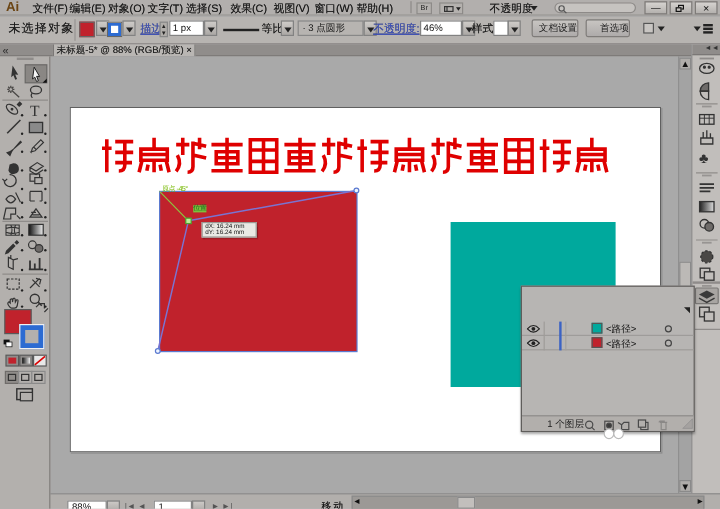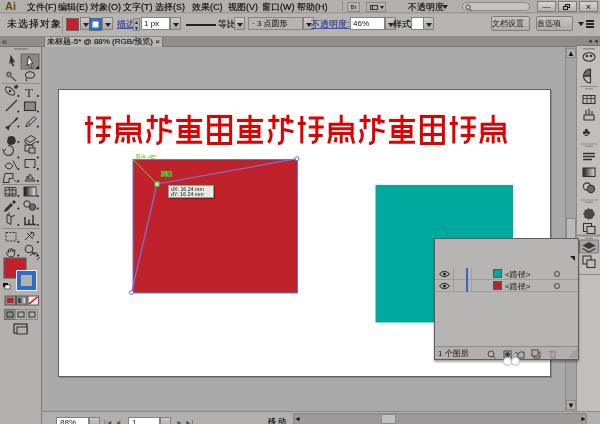--- a/index.html
+++ b/index.html
@@ -9,21 +9,21 @@
 .mtxt{position:absolute;top:1px;font-size:9px;color:#1b1b1b;text-shadow:0 0 .5px rgba(0,0,0,.65);}
 #ailogo{position:absolute;left:5px;top:0px;font-size:11px;font-weight:bold;color:#6b4514;}
 .winbtn{position:absolute;top:1px;width:19px;height:11px;background:linear-gradient(#d6d3d0,#b4b1ae);border:1px solid #7e7b78;text-align:center;font-size:8px;line-height:9px;color:#111;}
 #searchbox{position:absolute;left:462px;top:2px;width:68px;height:9px;background:#c6c3c0;border:1px solid #8d8a88;border-radius:5px;}
 .mbtn{position:absolute;top:2px;height:10px;border:1px solid #8d8a88;background:#b4b1ae;font-size:6px;color:#222;line-height:8px;text-align:center;}
 #controlbar{left:0;top:14px;width:600px;height:23px;background:#b7b4b1;border-bottom:1px solid #8a8785;}
 .ctxt{position:absolute;font-size:9px;color:#1b1b1b;top:4px;text-shadow:0 0 .5px rgba(0,0,0,.6);}
 .cbox{position:absolute;top:3px;height:13px;background:#fff;border:1px solid #828282;font-size:8px;color:#111;line-height:11px;padding-left:2px;}
 .carr{position:absolute;top:3px;width:11px;height:13px;background:linear-gradient(#cecbc8,#aba8a5);border:1px solid #828282;}
 .carr:after{content:"";position:absolute;left:2px;top:5px;border:3px solid transparent;border-top:4px solid #222;}
-.cbtn{position:absolute;top:2px;height:15px;background:linear-gradient(#c8c5c2,#aeabaa);border:1px solid #7f7c7a;border-radius:2px;font-size:9px;color:#1b1b1b;text-align:left;line-height:13px;margin-left:48px;}
+.cbtn{position:absolute;top:2px;height:15px;background:linear-gradient(#c8c5c2,#aeabaa);border:1px solid #7f7c7a;border-radius:2px;font-size:9px;color:#1b1b1b;text-align:right;line-height:13px;}
 .blue{color:#3c52c8;}
 #tabbar{left:0;top:37px;width:600px;height:10px;background:#908d8b;border-bottom:1px solid #7a7776;}
 #doctab{position:absolute;left:44px;top:0px;width:119px;height:10px;background:#b9b6b3;border-left:1px solid #7a7776;border-right:1px solid #7a7776;font-size:8px;color:#222;line-height:10px;text-align:center;text-shadow:0 0 .5px rgba(0,0,0,.5);}
 #tools{left:0;top:47px;width:42px;height:377px;background:#b3b0ad;border-right:1px solid #807d7b;z-index:3;}
 #canvas{left:42px;top:47px;width:523px;height:364px;background:#a9a9a9;overflow:hidden;}
 #artboard{position:absolute;left:16px;top:42px;width:493px;height:288px;background:#fff;border:1px solid #606060;box-shadow:1px 1px 0 #8a8a8a;}
 #vscroll{left:565px;top:47px;width:11px;height:364px;background:#a3a3a3;border-left:1px solid #8f8f8f;}
 #dock{left:576px;top:37px;width:24px;height:387px;background:#c1bebb;border-left:1px solid #8a8a8a;}
 #dockhead{position:absolute;left:0;top:0;width:24px;height:9px;background:#8f8c8a;border-bottom:1px solid #7a7776;font-size:6px;color:#333;text-align:right;line-height:8px;padding-right:2px;}
 #statusbar{left:0;top:411px;width:600px;height:13px;background:#b2afac;border-top:1px solid #8a8a8a;}
@@ -358,21 +358,21 @@
         <path d="M.5,4 Q5.5,-1.5 10.5,4 Q5.5,9.5 .5,4 Z" fill="none" stroke="#222" stroke-width="1"></path>
         <circle cx="5.5" cy="4" r="1.6" fill="#222"></circle>
       </svg>
       <span class="lsep"></span>
       <span class="lsep2"></span>
       <span class="lblue"></span>
     <span class="lthumb" style="left:58px;background:#c0222c"></span>
     <span class="abs" style="left:70px;top:1px">&lt;路径&gt;</span>
     <span class="lcirc"></span>
   </div>
-  <div id="lfoot"><span style="padding-left:3px">1 个图层</span>
+  <div id="lfoot"><span style="padding-left:21px">1 个图层</span>
     <svg width="80" height="11" style="position:absolute;right:14px;top:2px">
       <g stroke="#4a4a4a" fill="none" stroke-width="1">
         <circle cx="7" cy="5" r="3"></circle>
           <path d="M9,7 l2.5,2.5"></path>
         <rect x="20" y="2" width="7" height="7"></rect>
           <circle cx="23.5" cy="5.5" r="2" fill="#3a3a3a"></circle>
         <path d="M36,3 l4,0 0,6 -6,0 0,-4 z M34,5 l-3,-2"></path>
         <rect x="50" y="3" width="6" height="6"></rect>
           <rect x="48" y="1" width="6" height="6" fill="#b2afac"></rect>
         <g stroke="#8a8886">

